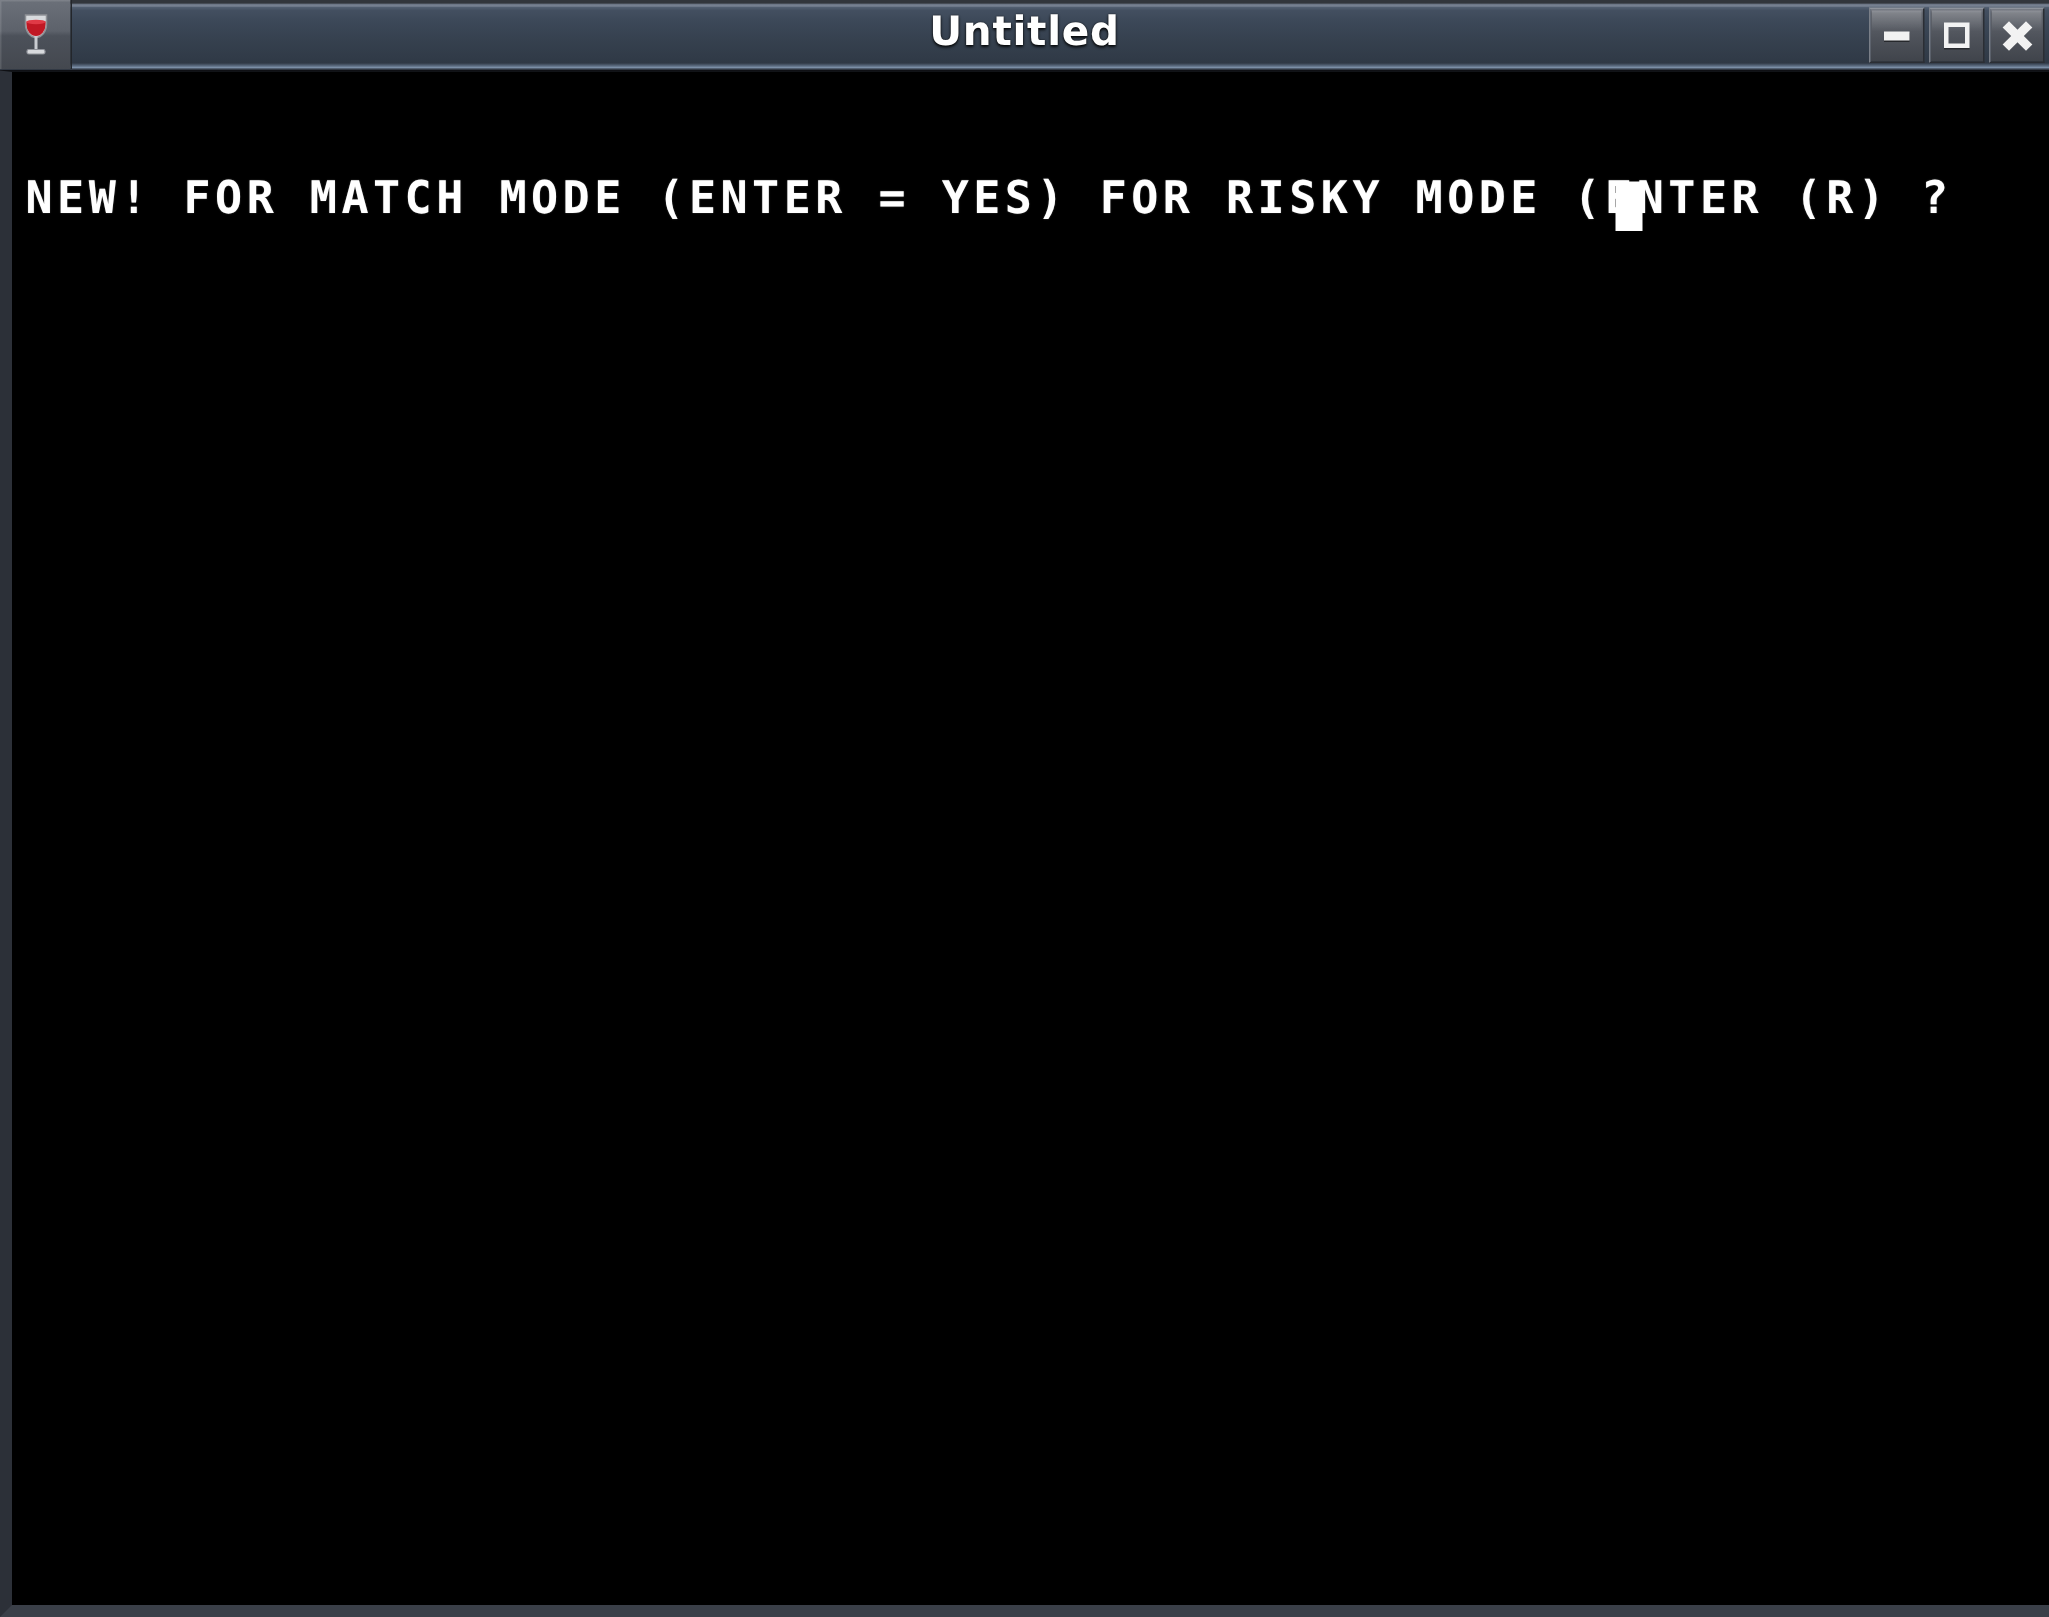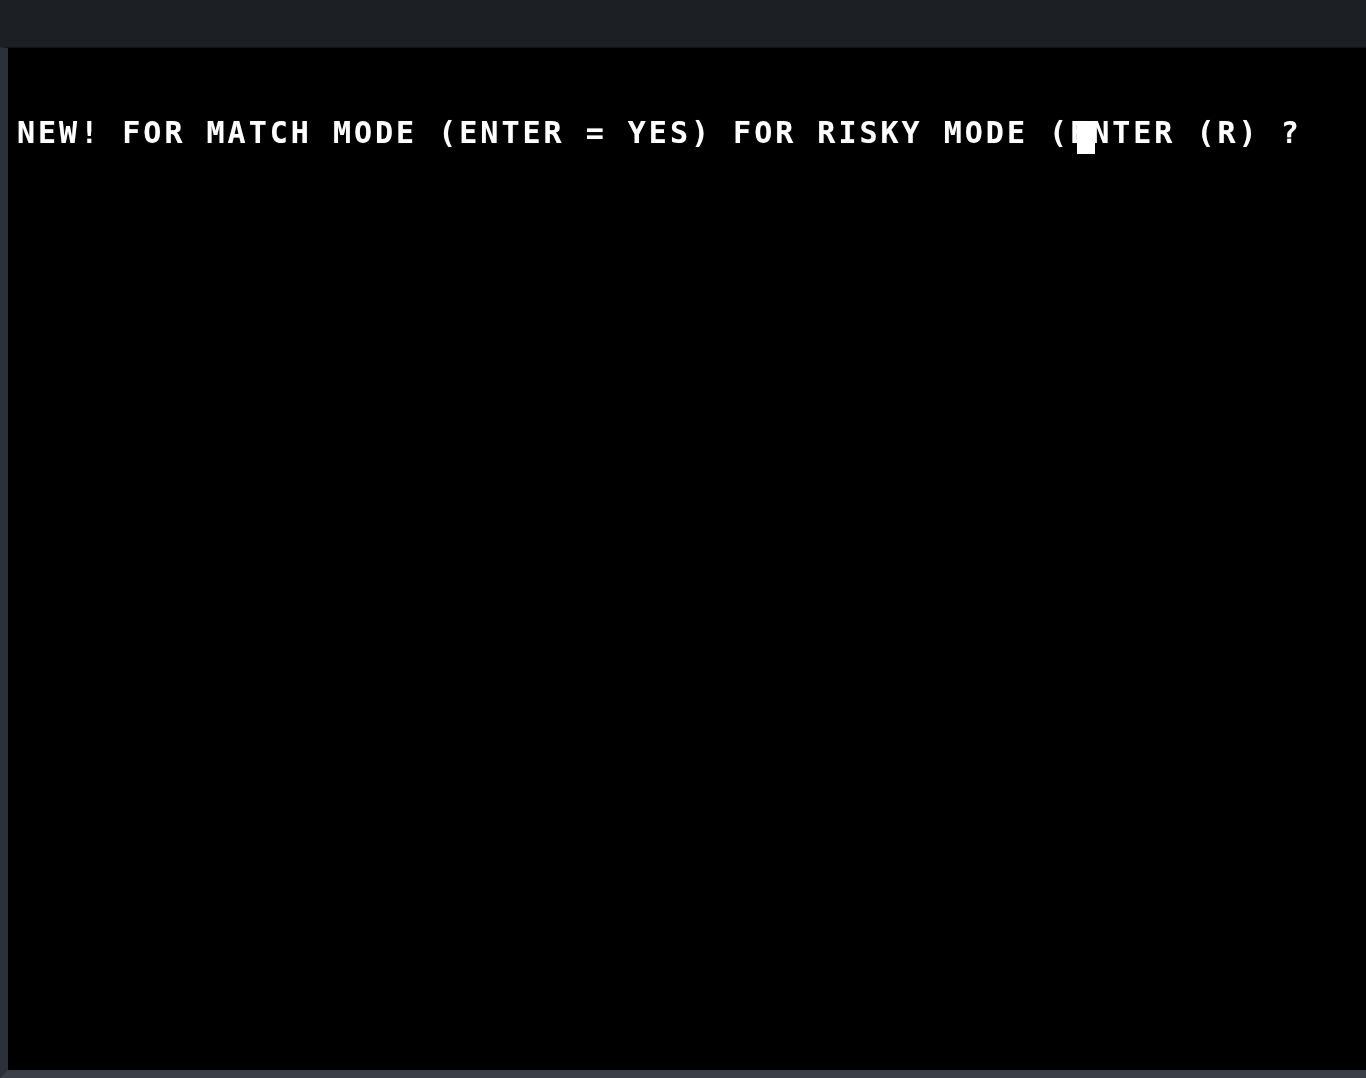--- a/index.html
+++ b/index.html
@@ -198,20 +198,52 @@
     width: 18px;
     height: 33px;
     background: #ffffff;
   }
 </style>
 </head>
 <body>
 
 <div id="app-window">
 
+  <div class="titlebar">
+
+    <div class="sysmenu">
+      <span>
+        <svg width="26" height="32" viewBox="0 0 26 32" aria-hidden="true">
+
+          <path d="M6 3 h14 v6 a7 9 0 0 1 -14 0 z" fill="#d8dadd" stroke="#8e9196" stroke-width="1"></path>
+
+          <path d="M6.6 7.4 h12.8 v1.6 a6.4 8 0 0 1 -12.8 0 z" fill="#c01824"></path>
+          <ellipse cx="13" cy="7.6" rx="6.4" ry="1.5" fill="#e03a46"></ellipse>
+
+          <rect x="12" y="17" width="2" height="9" fill="#c9ccd1"></rect>
+
+          <rect x="7" y="26" width="12" height="3" rx="1.2" fill="#d8dadd" stroke="#90939a" stroke-width="0.8"></rect>
+        </svg>
+      </span>
+    </div>
+
+    <div class="title-text">Untitled</div>
+
+    <div class="winbtns">
+      <div class="winbtn" title="Minimize">
+        <span class="glyph-min"></span>
+      </div>
+      <div class="winbtn" title="Maximize">
+        <span class="glyph-max"></span>
+      </div>
+      <div class="winbtn" title="Close">
+        <span class="glyph-close"></span>
+      </div>
+    </div>
+  </div>
 
   <div class="client-frame">
     <div class="terminal">
 
       <div class="term-line">NEW! FOR MATCH MODE (ENTER = YES) FOR RISKY MODE (ENTER (R) ?</div>
 
       <div class="cursor-block"></div>
 
     </div>
   </div>

